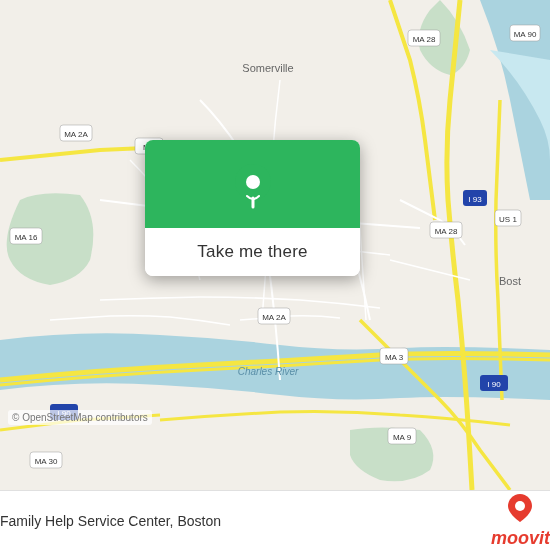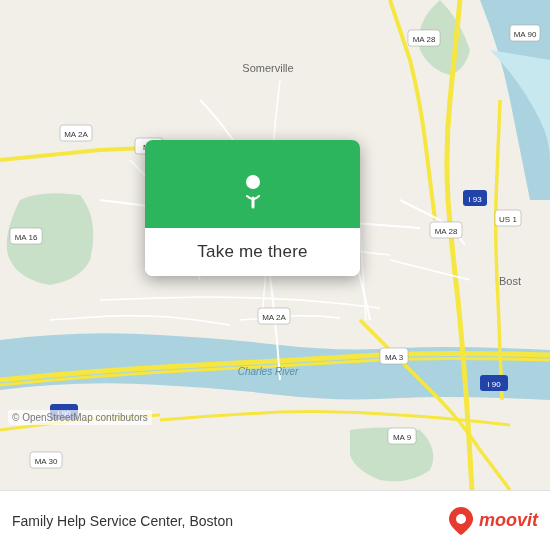--- a/index.html
+++ b/index.html
@@ -71,21 +71,21 @@
       letter-spacing: 0.2px;
     }
 
     
     .bottom-bar {
       width: 550px;
       height: 60px;
       background: white;
       display: flex;
       align-items: center;
-      padding: 0 12px;
+      padding: 0 0;
       border-top: 1px solid #e0e0e0;
       position: absolute;
       bottom: 0;
       left: 0;
     }
 
     .attribution {
       font-size: 10px;
       color: #777;
       position: absolute;
@@ -100,20 +100,21 @@
       font-size: 14px;
       color: #333;
       font-weight: 400;
       flex: 1;
     }
 
     .moovit-logo {
       display: flex;
       align-items: center;
       gap: 4px;
+      flex-direction: column;
     }
 
     .moovit-pin {
       width: 28px;
       height: 32px;
     }
 
     .moovit-text {
       font-size: 18px;
       font-weight: 700;

